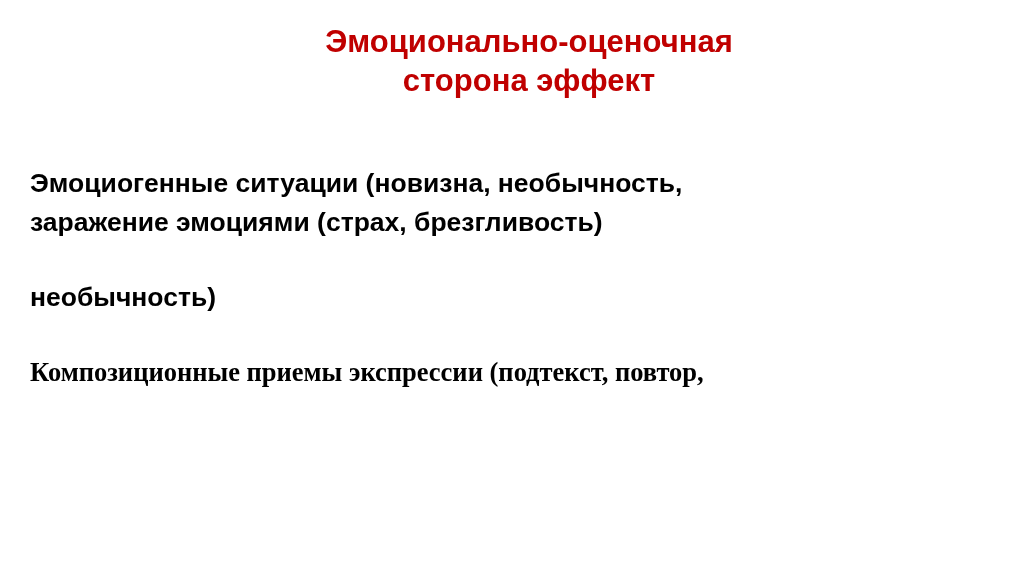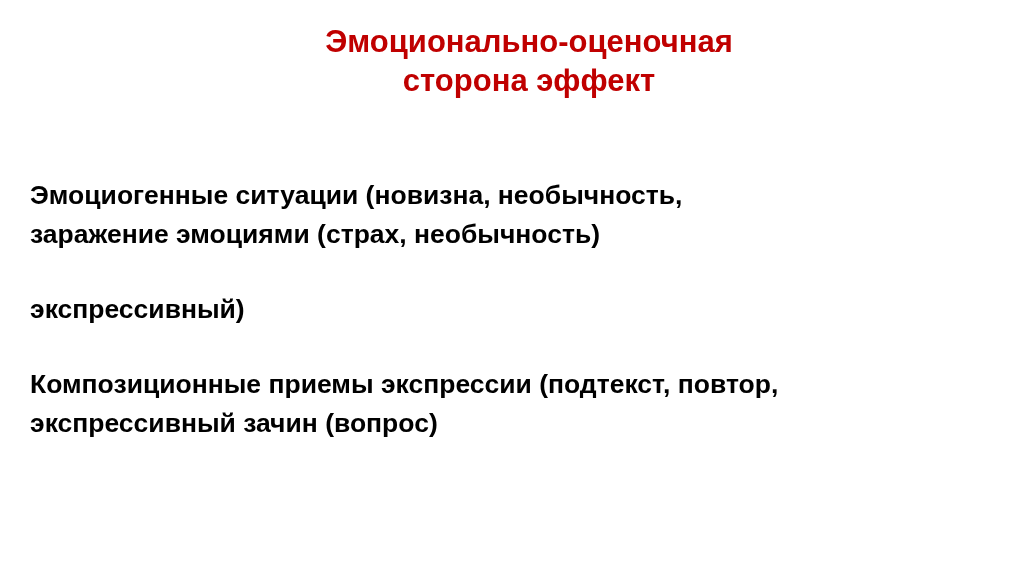--- a/index.html
+++ b/index.html
@@ -29,60 +29,60 @@
   }
   .title-line {
     color: #C00000;
     font-weight: bold;
     font-size: 31px;
     line-height: 39px;
     letter-spacing: 0px;
   }
   .body-block {
     position: absolute;
-    top: 176px;
+    top: 164px;
     left: 30px;
     width: 960px;
   }
   .para {
     color: #000000;
     font-weight: bold;
     font-size: 26.5px;
     line-height: 39px;
     margin: 0 0 36px 0;
     text-align: left;
   }
   .para:last-child {
     margin-bottom: 16px;
+    font-family: Liberation Serif, serif;
   }
   .para-line {
     display: block;
     white-space: pre;
   }
 </style>
 </head>
 <body>
 
 <div class="slide">
 
   <div class="title-block">
     <div class="title-line">Эмоционально-оценочная</div>
     <div class="title-line">сторона эффект</div>
   </div>
 
   <div class="body-block">
 
     <div class="para">
       <span class="para-line">Эмоциогенные ситуации (новизна, необычность,</span>
-      <span class="para-line">заражение эмоциями (страх, необычность)</span>
+      <span class="para-line">заражение эмоциями (страх, брезгливость)</span>
     </div>
 
     <div class="para">
-      <span class="para-line">экспрессивный)</span>
+      <span class="para-line">необычность)</span>
     </div>
 
     <div class="para">
       <span class="para-line">Композиционные приемы экспрессии (подтекст, повтор,</span>
-      <span class="para-line">экспрессивный зачин (вопрос)</span>
     </div>
 
   </div>
 </div>
 
 </body></html>

